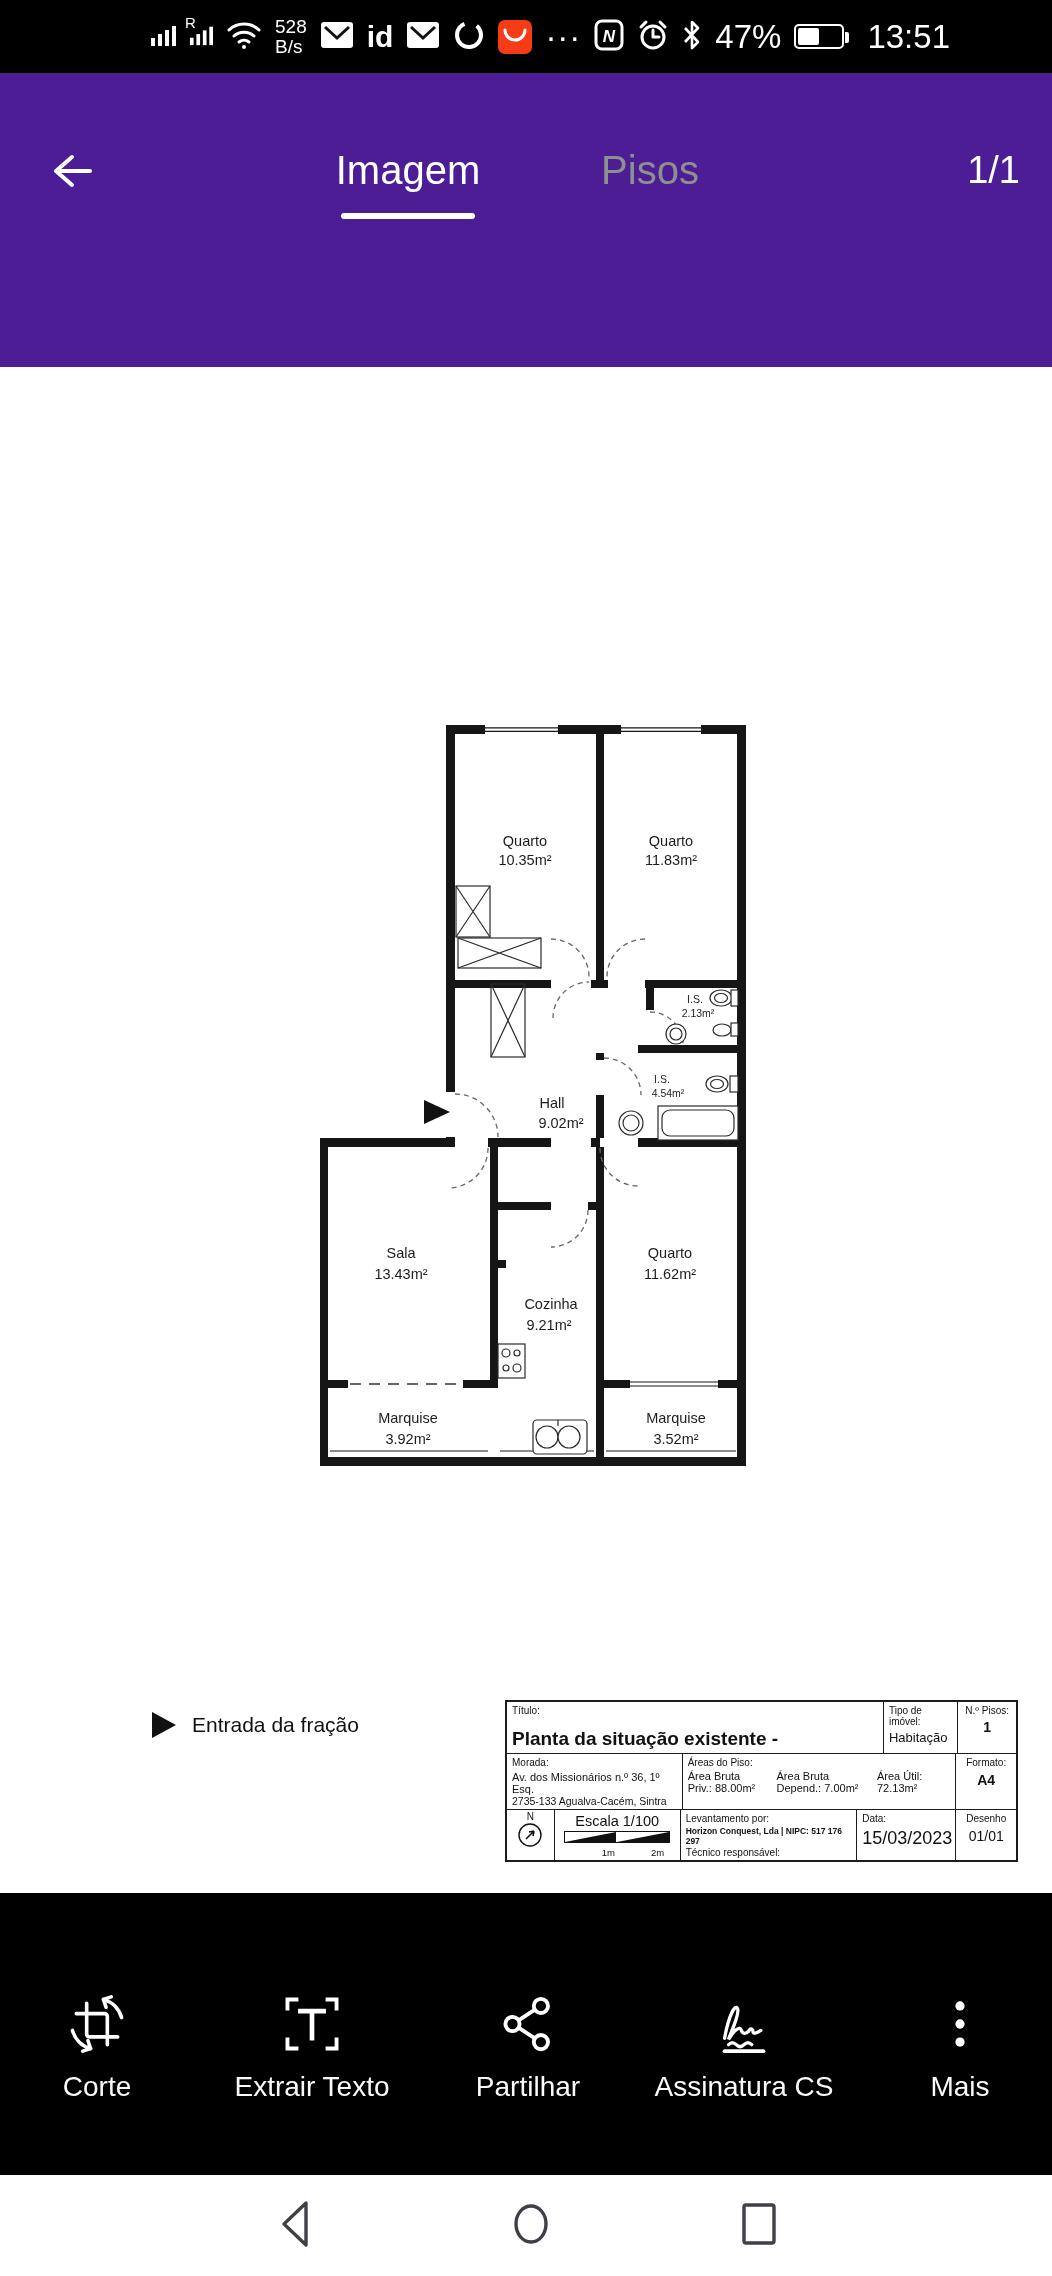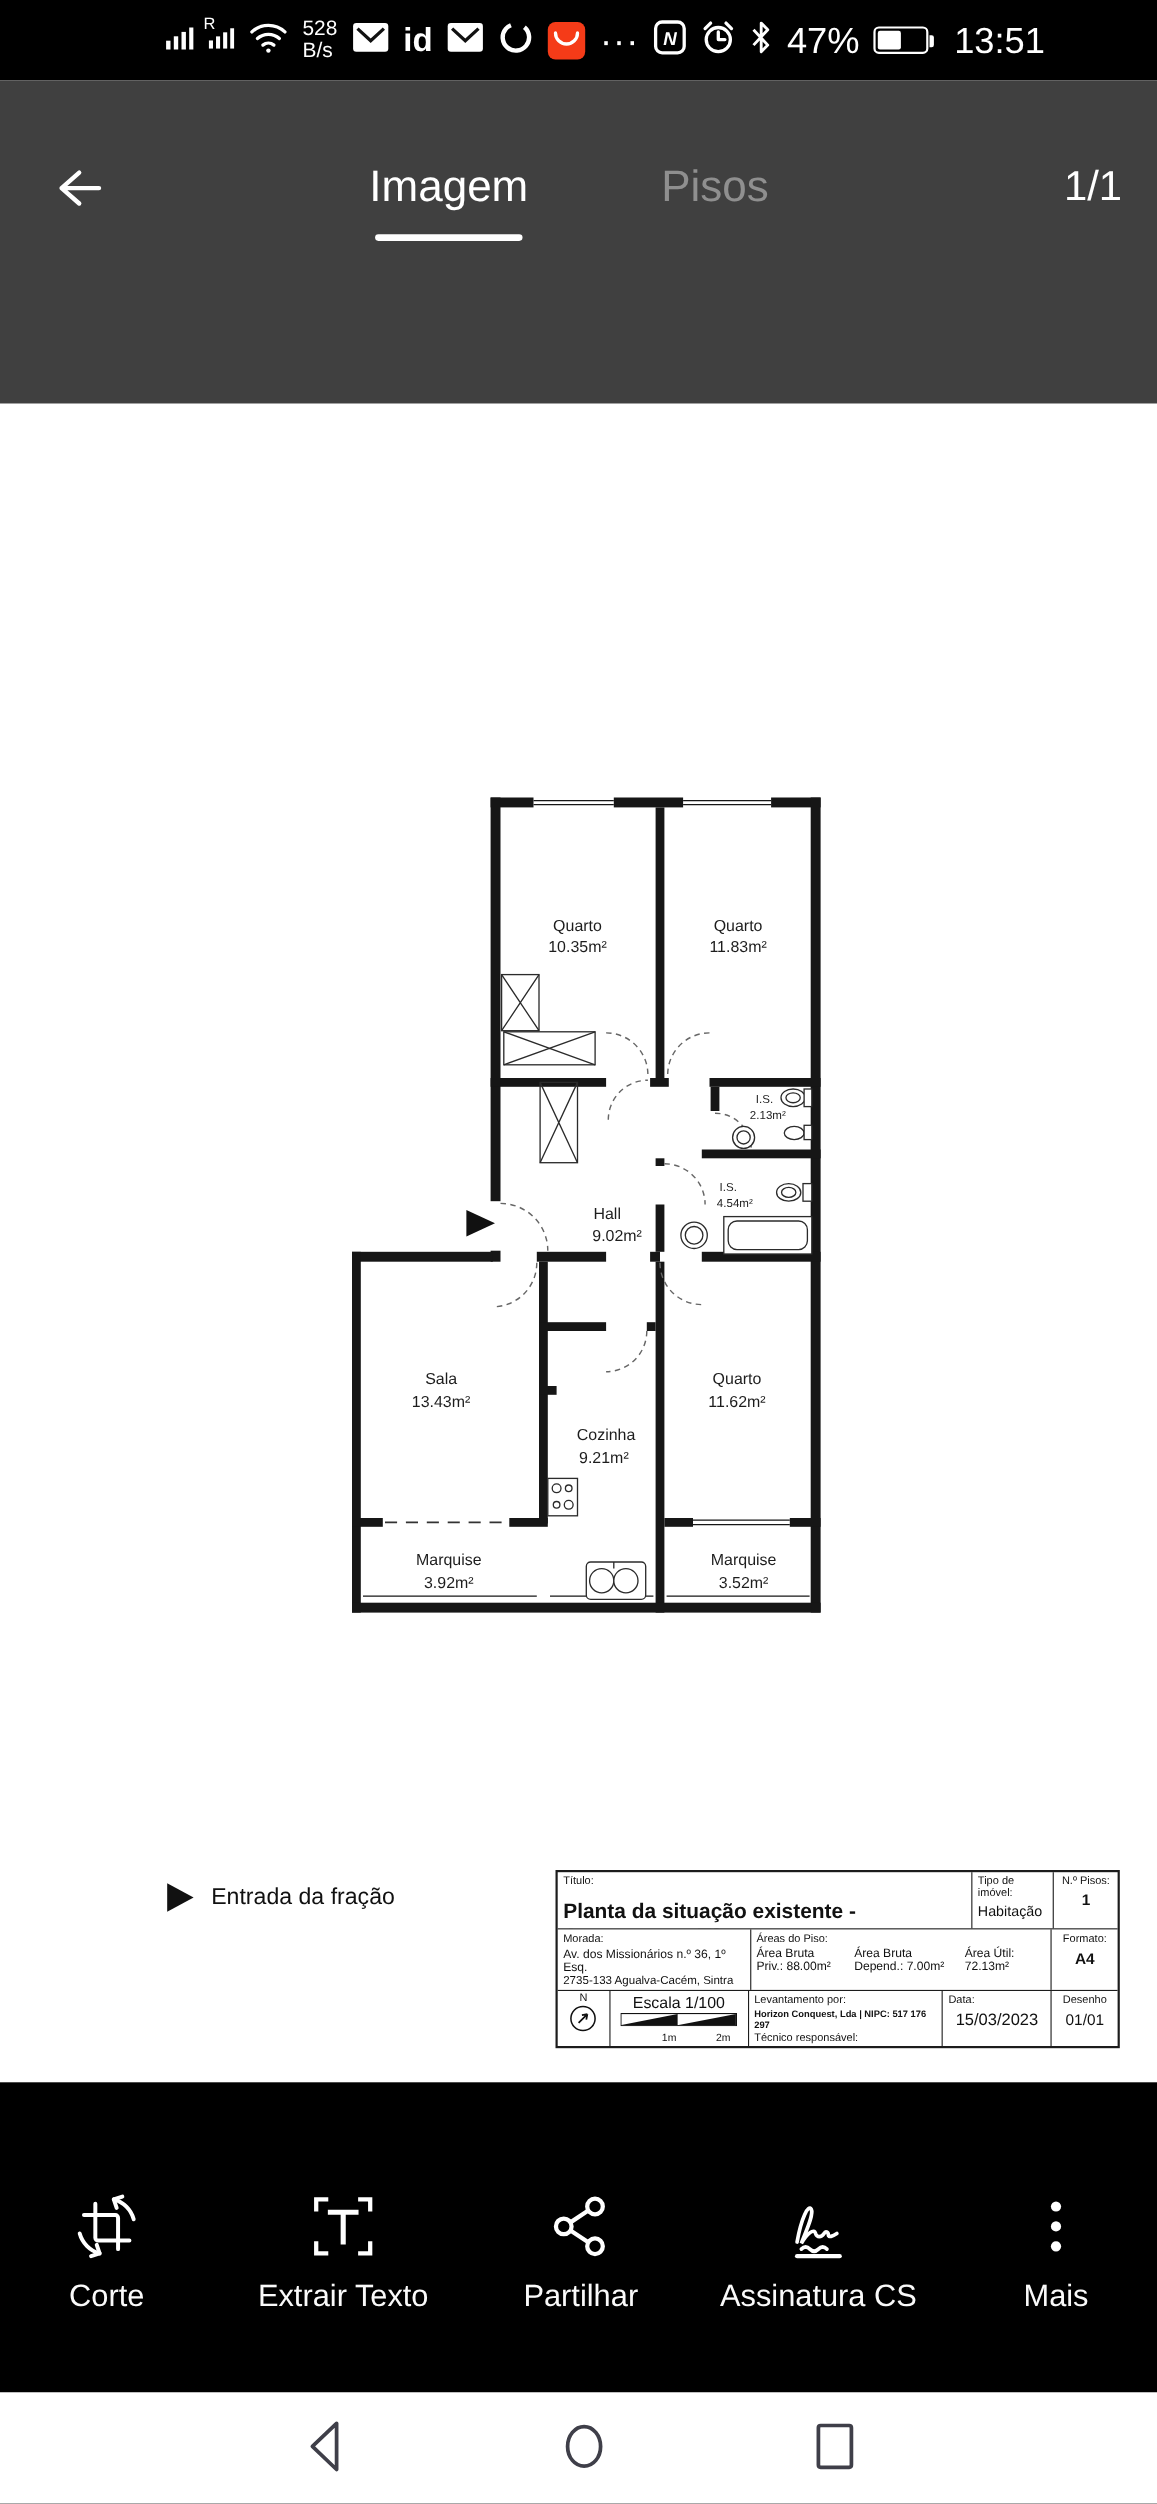--- a/index.html
+++ b/index.html
@@ -10,21 +10,21 @@
   #status-bar{top:0;left:0;width:1052px;height:73px;background:#000;display:flex;align-items:center;padding-left:150px;gap:13px;color:#fff;}
   .sb-txt{font-size:33px;color:#fff;}
   .speed{font-size:19px;line-height:20px;color:#fff;text-align:left;}
   .rwrap{position:relative;}
   .rwrap .r{position:absolute;top:-8px;left:-4px;font-size:15px;color:#fff;}
   .badge{width:34px;height:34px;border-radius:7px;background:#f53b18;display:flex;align-items:center;justify-content:center;}
   .battery{position:relative;width:50px;height:25px;border:2.5px solid #fff;border-radius:5px;}
   .battery::after{content:"";position:absolute;right:-7px;top:6px;width:4px;height:11px;background:#fff;border-radius:0 2px 2px 0;}
   .battery .fill{position:absolute;left:2px;top:2px;bottom:2px;width:45%;background:#fff;border-radius:2px;}
   
-  #app-header{top:73px;left:0;width:1052px;height:294px;background:#404040;}
+  #app-header{top:73px;left:0;width:1052px;height:294px;background:#4c1d95;}
   .tab{position:absolute;font-size:40px;}
   .tab.active{color:#fff;}
   .tab.inactive{color:#8f8f8f;}
   .tab-underline{position:absolute;background:#fff;border-radius:3px;width:134px;height:6px;}
   #page-ind{position:absolute;right:32px;top:76px;color:#fff;font-size:38px;}
   
   #content{top:367px;left:0;width:1052px;height:1526px;background:#fff;}
   svg text{font-family:"Liberation Sans",sans-serif;}
   
   #legend{left:152px;top:1345px;display:flex;align-items:center;gap:16px;}
@@ -332,21 +332,21 @@
           </div>
         </div>
         <div class="tcell" style="width:178px;line-height:1.25;">
           <div class="slab">Levantamento por:</div>
           <div style="font-size:8.5px;font-weight:bold;">Horizon Conquest, Lda | NIPC: 517 176 297</div>
           <div class="slab">Técnico responsável:</div>
           <div style="font-size:8.5px;">Arq. Urb. Rúben Baptista</div>
         </div>
         <div class="tcell" style="width:100px;text-align:center;">
           <div class="slab" style="text-align:left;">Data:</div>
-          <div style="font-size:15px;margin-top:4px;">15/03/2023</div>
+          <div style="font-size:18px;margin-top:4px;">15/03/2023</div>
         </div>
         <div class="tcell" style="width:60px;text-align:center;">
           <div class="slab">Desenho</div>
           <div style="font-size:14px;margin-top:4px;">01/01</div>
         </div>
       </div>
     </div>
   </div>
 
   <div id="toolbar" class="abs">

